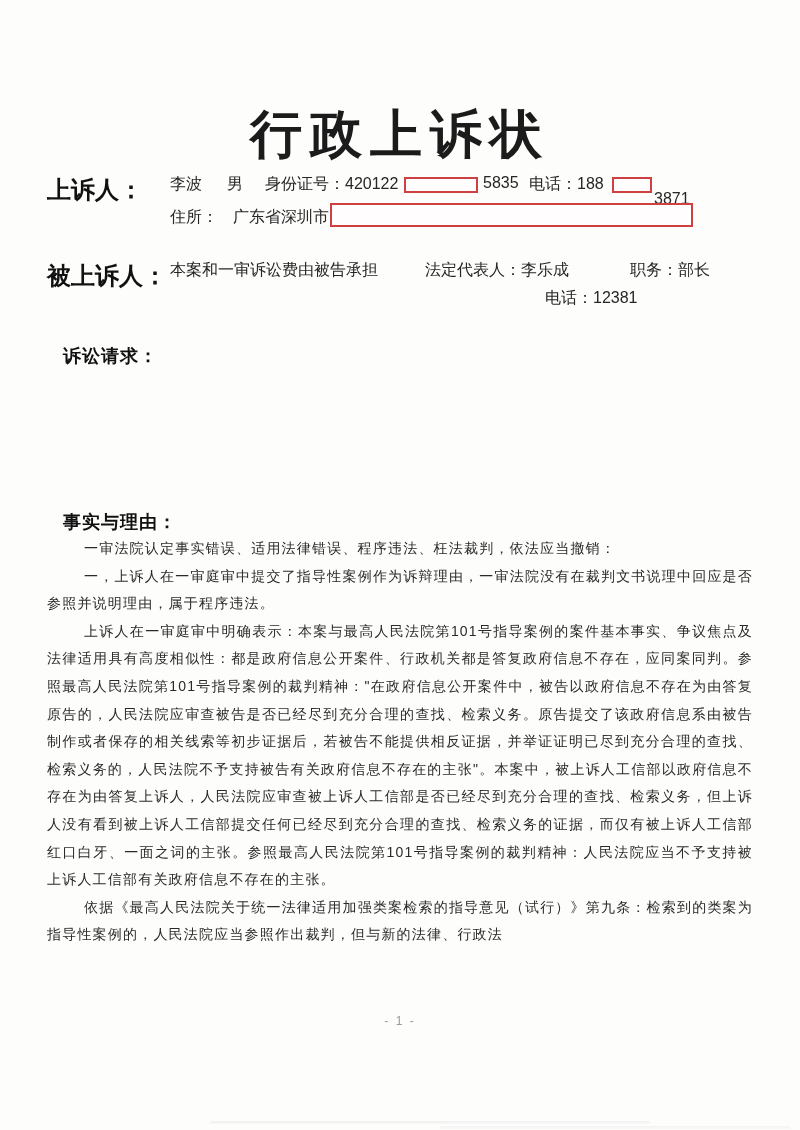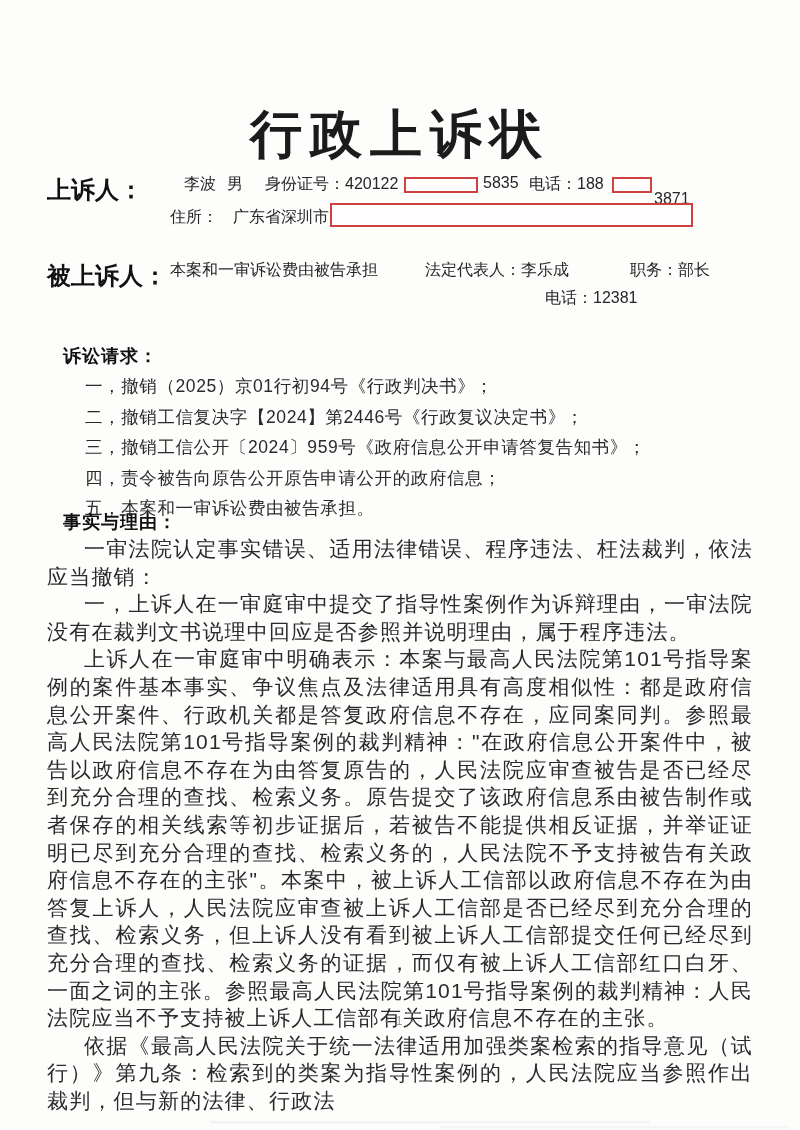--- a/index.html
+++ b/index.html
@@ -11,37 +11,37 @@
     position:absolute;top:100px;left:0;width:100%;text-align:center;
     font-size:52px;font-weight:bold;letter-spacing:8px;color:#1b1b1b;
   }
   .row{position:absolute;left:47px;right:47px;height:26px;font-size:16px;white-space:nowrap;}
   .tok{position:absolute;top:0;}
   .lbl{font-weight:bold;font-size:24px;color:#111;}
   .redact{position:absolute;border:2px solid #cf4040;background:#fffdfd;box-sizing:border-box;}
   .heading{position:absolute;left:63px;font-size:18px;font-weight:bold;color:#111;letter-spacing:1px;}
   .claims{position:absolute;left:85px;right:47px;top:371px;font-size:17.5px;line-height:30.6px;letter-spacing:0.6px;color:#2a2a2a;}
   .claim{white-space:nowrap;}
-  .facts{position:absolute;left:47px;right:47px;top:535px;font-size:21px;line-height:27.6px;letter-spacing:1.2px;text-align:justify;color:#2a2a2a;}
+  .facts{position:absolute;left:47px;right:47px;top:535px;font-size:14px;line-height:27.6px;letter-spacing:1.2px;text-align:justify;color:#2a2a2a;}
   .para{text-indent:37px;margin:0;}
   .page-number{position:absolute;top:1014px;left:0;width:100%;text-align:center;font-size:12px;color:#999;letter-spacing:2px;}
   .artifact{position:absolute;background:linear-gradient(to bottom,#ececec,#f7f7f7);opacity:.8;border-radius:2px;}
   .a1{left:210px;top:1121px;width:440px;height:3px;}
   .a2{left:440px;top:1126px;width:350px;height:3px;opacity:.6;}
 </style>
 </head>
 <body>
 
 <div class="page">
 
   <div class="doc-title">行政上诉状</div>
 
   <div class="row" style="top:174px;">
     <span class="tok lbl" style="left:0;">上诉人：</span>
-    <span class="tok" style="left:137px;text-align:right;">李波</span>
+    <span class="tok" style="left:123px;text-align:right;">李波</span>
     <span class="tok" style="left:180px;">男</span>
     <span class="tok" style="left:218px;">身份证号：420122</span>
     <span class="redact" style="left:357px;top:3px;width:74px;height:16px;"></span>
     <span class="tok" style="left:436px;">5835</span>
     <span class="tok" style="left:482px;">电话：188</span>
     <span class="redact" style="left:565px;top:3px;width:40px;height:16px;"></span>
     <span class="tok" style="left:607px;margin-top:16px;">3871</span>
   </div>
 
   <div class="row" style="top:207px;">
@@ -55,27 +55,20 @@
     <span class="tok" style="left:123px;">本案和一审诉讼费由被告承担</span>
     <span class="tok" style="left:378px;">法定代表人：李乐成</span>
     <span class="tok" style="left:583px;">职务：部长</span>
   </div>
 
   <div class="row" style="top:288px;">
     <span class="tok" style="left:498px;">电话：12381</span>
   </div>
 
   <div class="heading" style="top:344px;">诉讼请求：</div>
-  <div class="claims">
-    <div class="claim">一，撤销（2025）京01行初94号《行政判决书》；</div>
-    <div class="claim">二，撤销工信复决字【2024】第2446号《行政复议决定书》；</div>
-    <div class="claim">三，撤销工信公开〔2024〕959号《政府信息公开申请答复告知书》；</div>
-    <div class="claim">四，责令被告向原告公开原告申请公开的政府信息；</div>
-    <div class="claim">五，本案和一审诉讼费由被告承担。</div>
-  </div>
 
   <div class="heading" style="top:510px;">事实与理由：</div>
   <div class="facts">
     <p class="para">一审法院认定事实错误、适用法律错误、程序违法、枉法裁判，依法应当撤销：</p>
     <p class="para">一，上诉人在一审庭审中提交了指导性案例作为诉辩理由，一审法院没有在裁判文书说理中回应是否参照并说明理由，属于程序违法。</p>
     <p class="para">上诉人在一审庭审中明确表示：本案与最高人民法院第101号指导案例的案件基本事实、争议焦点及法律适用具有高度相似性：都是政府信息公开案件、行政机关都是答复政府信息不存在，应同案同判。参照最高人民法院第101号指导案例的裁判精神："在政府信息公开案件中，被告以政府信息不存在为由答复原告的，人民法院应审查被告是否已经尽到充分合理的查找、检索义务。原告提交了该政府信息系由被告制作或者保存的相关线索等初步证据后，若被告不能提供相反证据，并举证证明已尽到充分合理的查找、检索义务的，人民法院不予支持被告有关政府信息不存在的主张"。本案中，被上诉人工信部以政府信息不存在为由答复上诉人，人民法院应审查被上诉人工信部是否已经尽到充分合理的查找、检索义务，但上诉人没有看到被上诉人工信部提交任何已经尽到充分合理的查找、检索义务的证据，而仅有被上诉人工信部红口白牙、一面之词的主张。参照最高人民法院第101号指导案例的裁判精神：人民法院应当不予支持被上诉人工信部有关政府信息不存在的主张。</p>
     <p class="para">依据《最高人民法院关于统一法律适用加强类案检索的指导意见（试行）》第九条：检索到的类案为指导性案例的，人民法院应当参照作出裁判，但与新的法律、行政法</p>
   </div>
 
   <div class="page-number">- 1 -</div>

